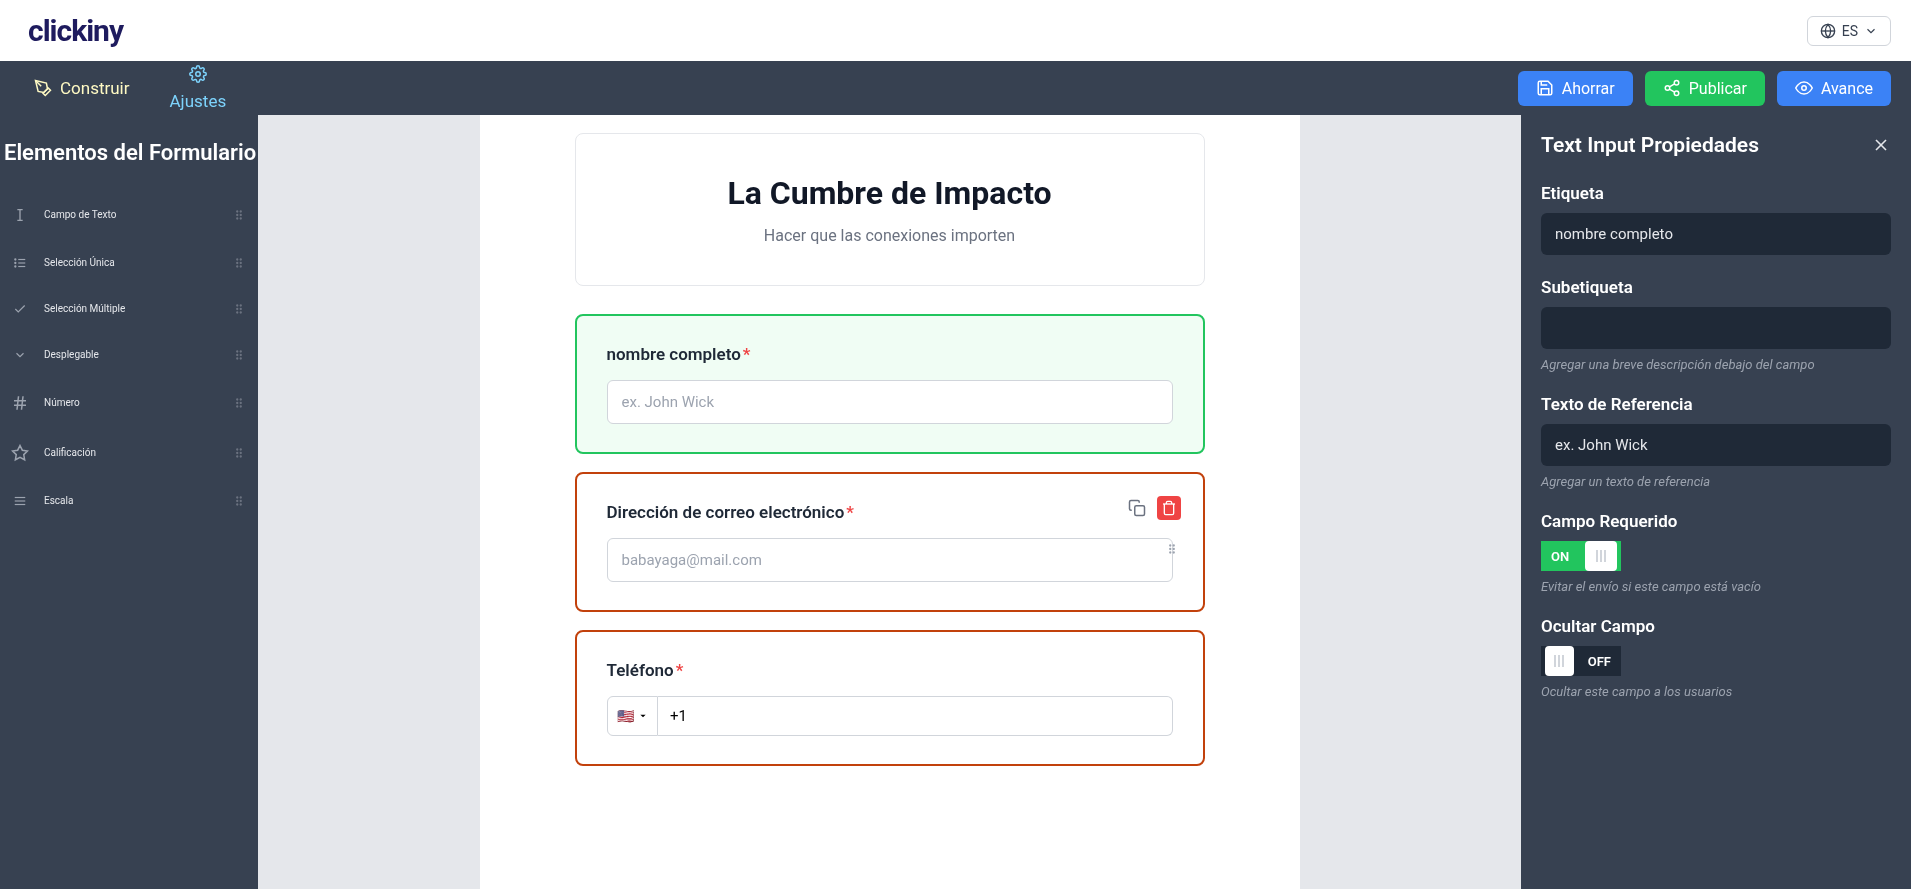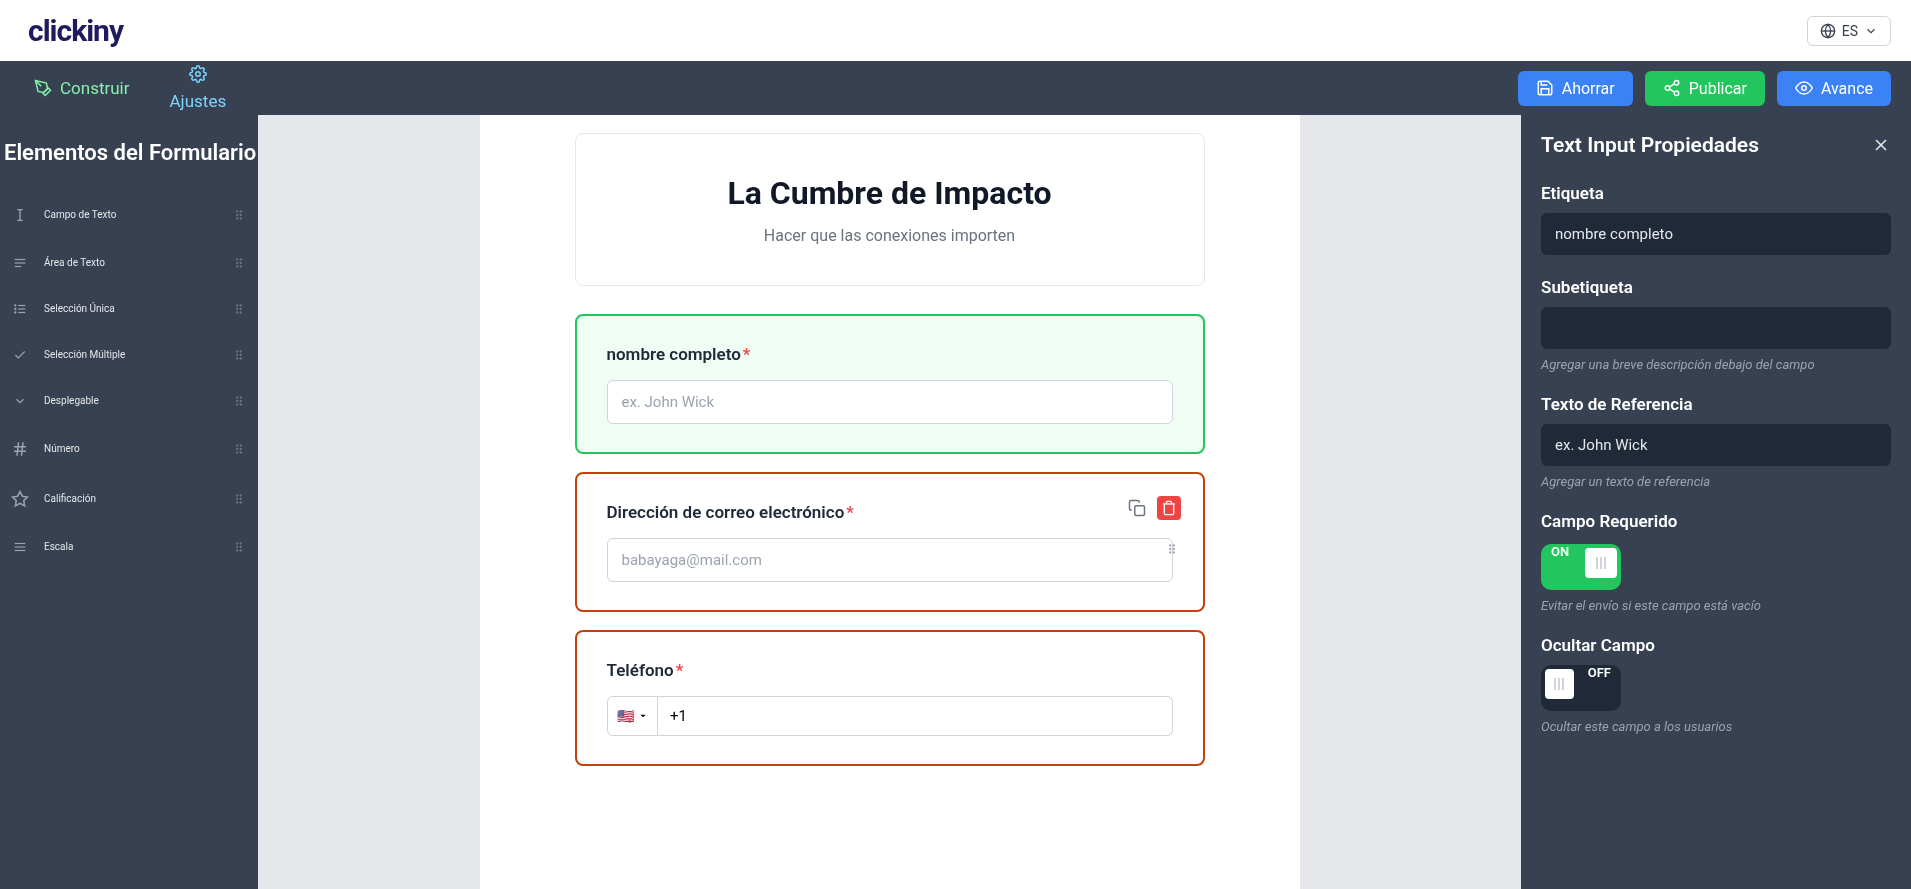--- a/index.html
+++ b/index.html
@@ -7,21 +7,21 @@
 
 
 .top-header { height: 61px; background: #fff; display: flex; align-items: center; justify-content: space-between; padding: 0 20px 0 28px; }
 .logo { font-size: 30px; font-weight: 700; color: #1e1b5e; letter-spacing: -1px; }
 .lang-selector { display: flex; align-items: center; gap: 6px; border: 1px solid #d1d5db; border-radius: 6px; padding: 6px 12px; cursor: pointer; font-size: 14px; color: #374151; }
 
 
 .navbar { height: 54px; background: #374151; display: flex; align-items: center; justify-content: space-between; padding: 0 20px 0 34px; }
 .nav-tabs { display: flex; gap: 40px; }
 .nav-tab { display: flex; align-items: center; gap: 8px; font-size: 17px; cursor: pointer; }
-.nav-tab.active { color: #86efac; }
+.nav-tab.active { color: #fef9c3; }
 .nav-tab.inactive { color: #7dd3fc; flex-direction: column; }
 .nav-actions { display: flex; gap: 12px; }
 .btn { display: flex; align-items: center; gap: 8px; padding: 8px 18px; border-radius: 6px; font-size: 16px; color: #fff; cursor: pointer; border: none; }
 .btn-blue { background: #3b82f6; }
 .btn-green { background: #22c55e; }
 
 
 .main { display: flex; height: calc(100% - 115px); }
 
 
@@ -60,21 +60,21 @@
 .sidebar-right { width: 390px; background: #374151; color: #e5e7eb; padding: 18px 20px; }
 .panel-header { display: flex; justify-content: space-between; align-items: center; margin-bottom: 26px; }
 .panel-title { font-size: 21px; font-weight: 600; color: #fff; }
 .close-btn { color: #e5e7eb; cursor: pointer; font-size: 22px; }
 .prop-group { margin-bottom: 22px; }
 .prop-label { font-size: 17px; font-weight: 600; color: #fff; margin-bottom: 10px; display: block; }
 .prop-input { width: 100%; background: #1f2937; border: none; border-radius: 6px; padding: 12px 14px; font-size: 15px; color: #e5e7eb; }
 .prop-input::placeholder { color: #6b7280; }
 .prop-hint { font-size: 13px; color: #9ca3af; font-style: italic; margin-top: 8px; }
 
-.toggle { display: inline-flex; background: #1f2937; border-radius: 10px; overflow: hidden; width: 80px; height: 46px; position: relative; cursor: pointer; }
+.toggle { display: inline-flex; align-items: center; background: #1f2937; border-radius: 0; overflow: hidden; width: 80px; height: 30px; position: relative; cursor: pointer; }
 .toggle.on { background: #22c55e; }
 .toggle-text { font-size: 13px; font-weight: 600; color: #fff; padding: 0 10px; flex: 1; }
 .toggle-knob { width: 32px; height: 30px; background: #fff; border-radius: 4px; margin: 4px; display: flex; align-items: center; justify-content: center; color: #d1d5db; }
 .toggle-lines { display: flex; gap: 2px; }
 .toggle-lines span { width: 2px; height: 12px; background: #d1d5db; }
 
 svg { display: block; }
 </style>
 </head>
 <body>
@@ -163,42 +163,20 @@
               <circle cx="15" cy="12" r="2"></circle>
               <circle cx="9" cy="18" r="2"></circle>
               <circle cx="15" cy="18" r="2"></circle>
             </svg>
           </span>
       </div>
       <div class="element-item">
         <div class="element-left">
           <span class="element-icon">
               <svg width="18" height="14" viewBox="0 0 24 24" fill="none" stroke="currentColor" stroke-width="2">
-                <line x1="3" y1="6" x2="21" y2="6"></line>
-                <line x1="3" y1="12" x2="21" y2="12"></line>
-                <line x1="3" y1="18" x2="14" y2="18"></line>
-              </svg>
-            </span>
-          <span class="element-label">Área de Texto</span>
-        </div>
-        <span class="drag-handle">
-            <svg width="14" height="14" viewBox="0 0 24 24" fill="currentColor">
-              <circle cx="9" cy="6" r="2"></circle>
-              <circle cx="15" cy="6" r="2"></circle>
-              <circle cx="9" cy="12" r="2"></circle>
-              <circle cx="15" cy="12" r="2"></circle>
-              <circle cx="9" cy="18" r="2"></circle>
-              <circle cx="15" cy="18" r="2"></circle>
-            </svg>
-          </span>
-      </div>
-      <div class="element-item">
-        <div class="element-left">
-          <span class="element-icon">
-              <svg width="18" height="14" viewBox="0 0 24 24" fill="none" stroke="currentColor" stroke-width="2">
                 <line x1="9" y1="6" x2="21" y2="6"></line>
                 <line x1="9" y1="12" x2="21" y2="12"></line>
                 <line x1="9" y1="18" x2="21" y2="18"></line>
                 <circle cx="4" cy="6" r="1"></circle>
                 <circle cx="4" cy="12" r="1"></circle>
                 <circle cx="4" cy="18" r="1"></circle>
               </svg>
             </span>
           <span class="element-label">Selección Única</span>
         </div>

